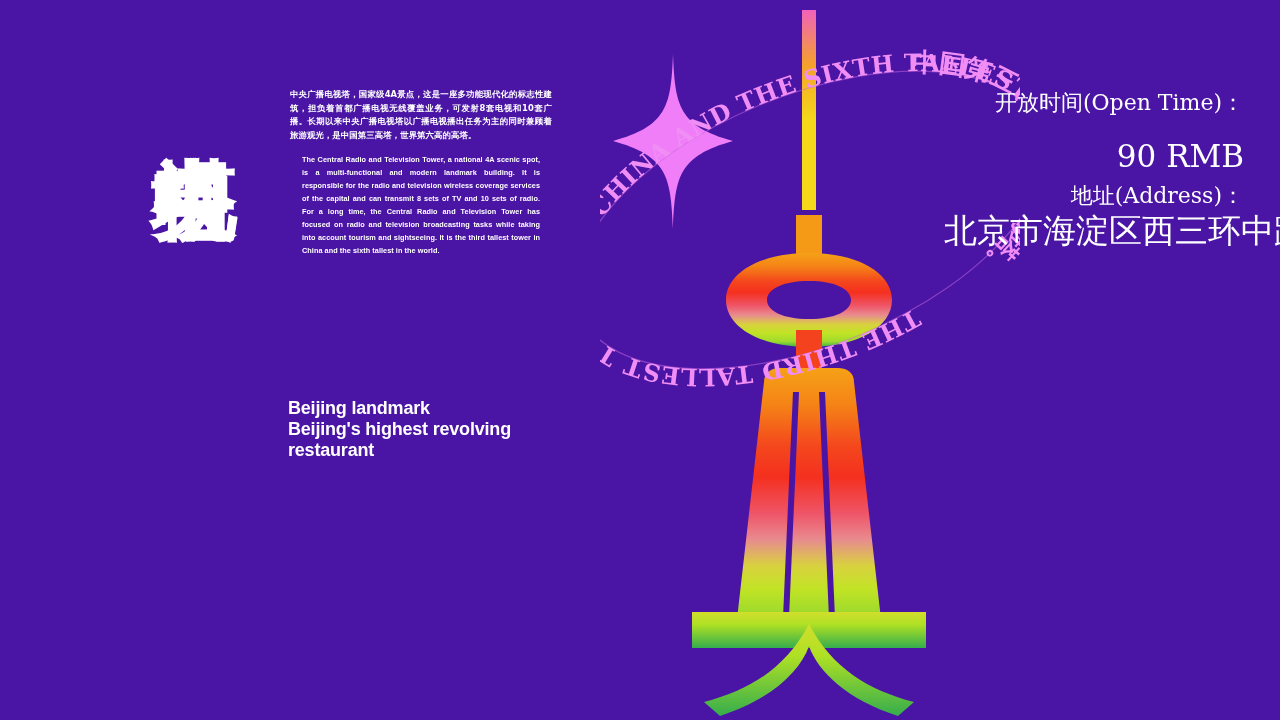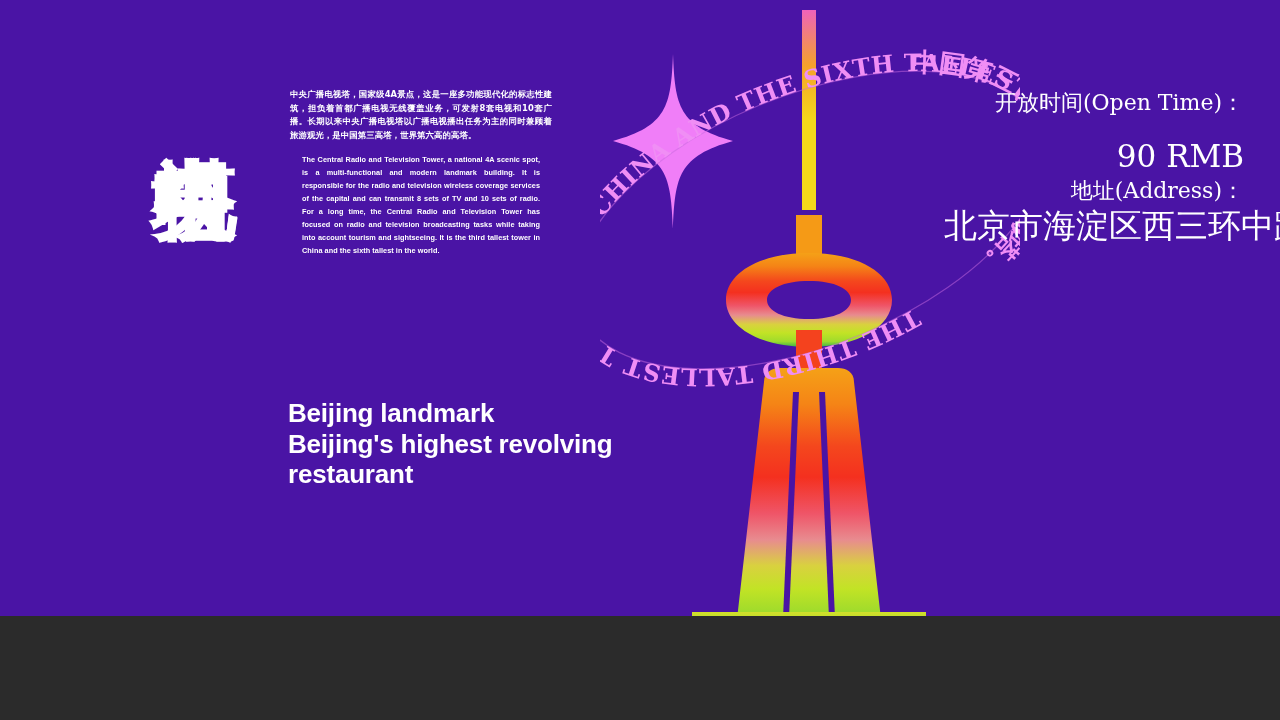--- a/index.html
+++ b/index.html
@@ -4,21 +4,21 @@
 <title>Central TV Tower Poster</title>
 <style>
   html, body {
     margin: 0;
     padding: 0;
     background: #2b2b2b;
   }
   .poster {
     position: relative;
     width: 1280px;
-    height: 616px;
+    height: 720px;
     overflow: hidden;
     background: #4a14a5;
     font-family: "Liberation Sans", "DejaVu Sans", sans-serif;
     text-decoration: underline;
     -webkit-font-smoothing: antialiased;
   }
 
   
   .vtitle {
     position: absolute;
@@ -77,21 +77,21 @@
     font-size: 37px;
     line-height: 1.30;
     letter-spacing: 1px;
     white-space: pre-line;
     margin: 0;
   }
   .headline .hl-en {
     color: #ffffff;
     font-family: "Liberation Sans", "DejaVu Sans", sans-serif;
     font-weight: 700;
-    font-size: 26px;
+    font-size: 18px;
     line-height: 1.18;
     letter-spacing: -0.2px;
     white-space: pre-line;
     margin: 20px 0 16px 0;
   }
 
   
   .bigtitle {
     position: absolute;
     left: 963px;
@@ -122,21 +122,21 @@
     font-weight: 400;
     white-space: nowrap;
   }
   .info .val {
     font-size: 31px;
     line-height: 1.22;
     font-weight: 400;
     white-space: nowrap;
   }
   .info .grp-fare { margin-top: 20px; }
-  .info .grp-addr { }
+  .info .grp-addr { margin-top: 5px; }
   .info .addr-val { font-size: 33px; line-height: 1.25; }
 
   
   .sparkle {
     position: absolute;
     left: 613px;
     top: 54px;
     width: 120px;
     height: 175px;
     pointer-events: none;

